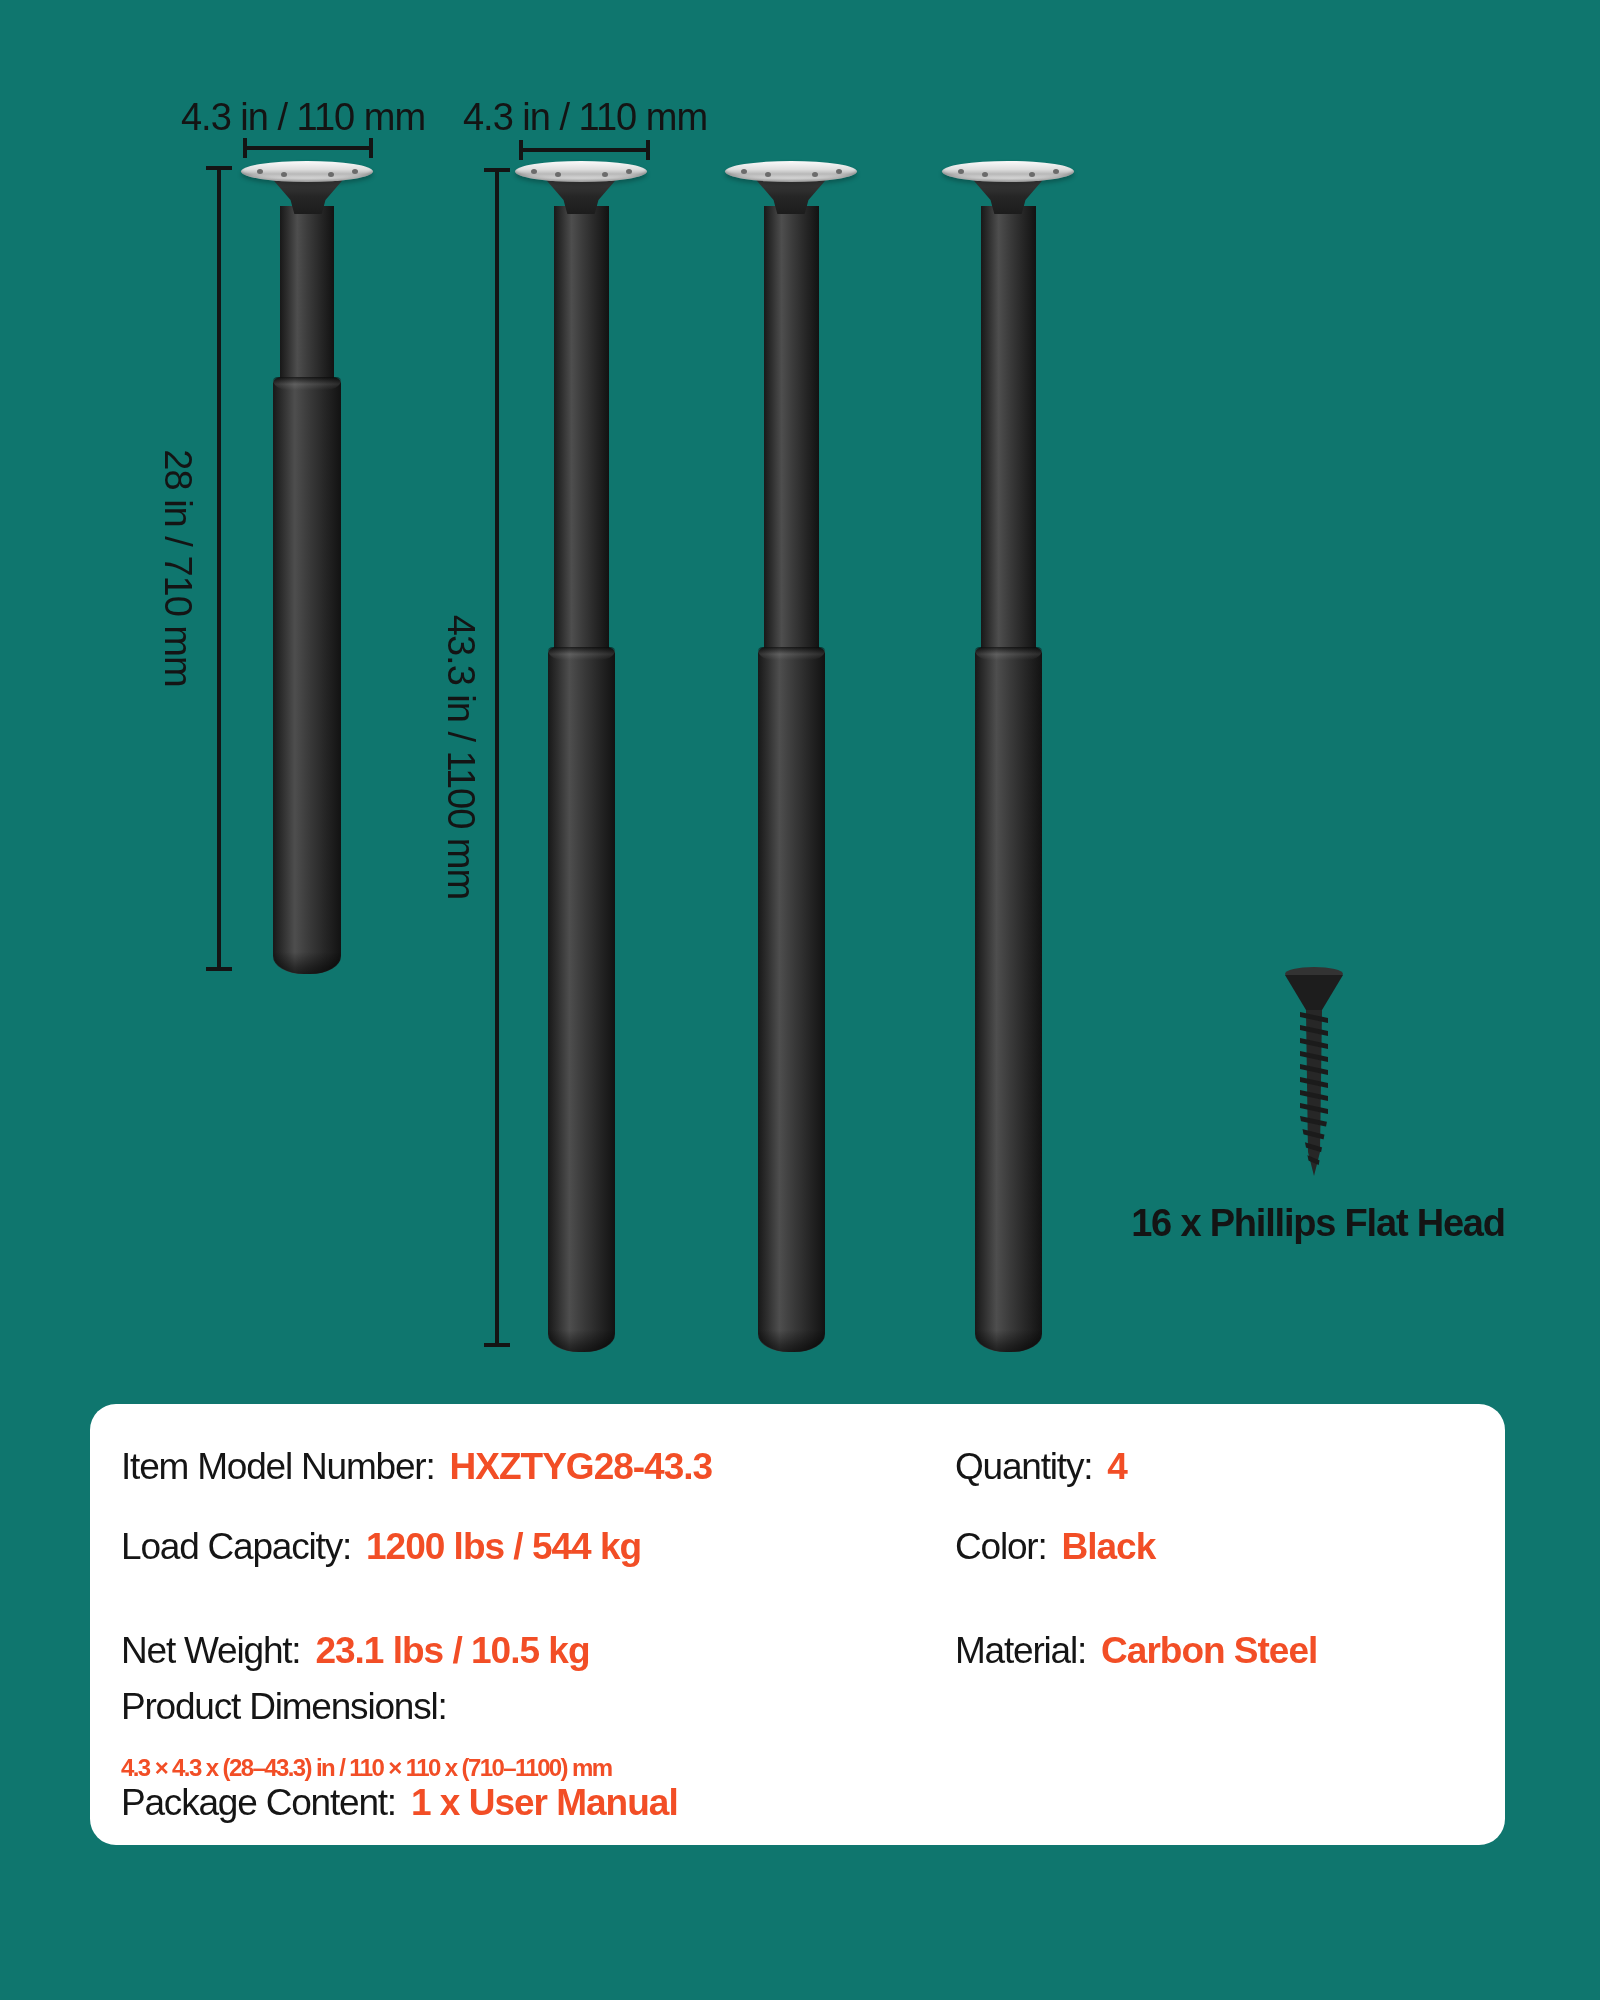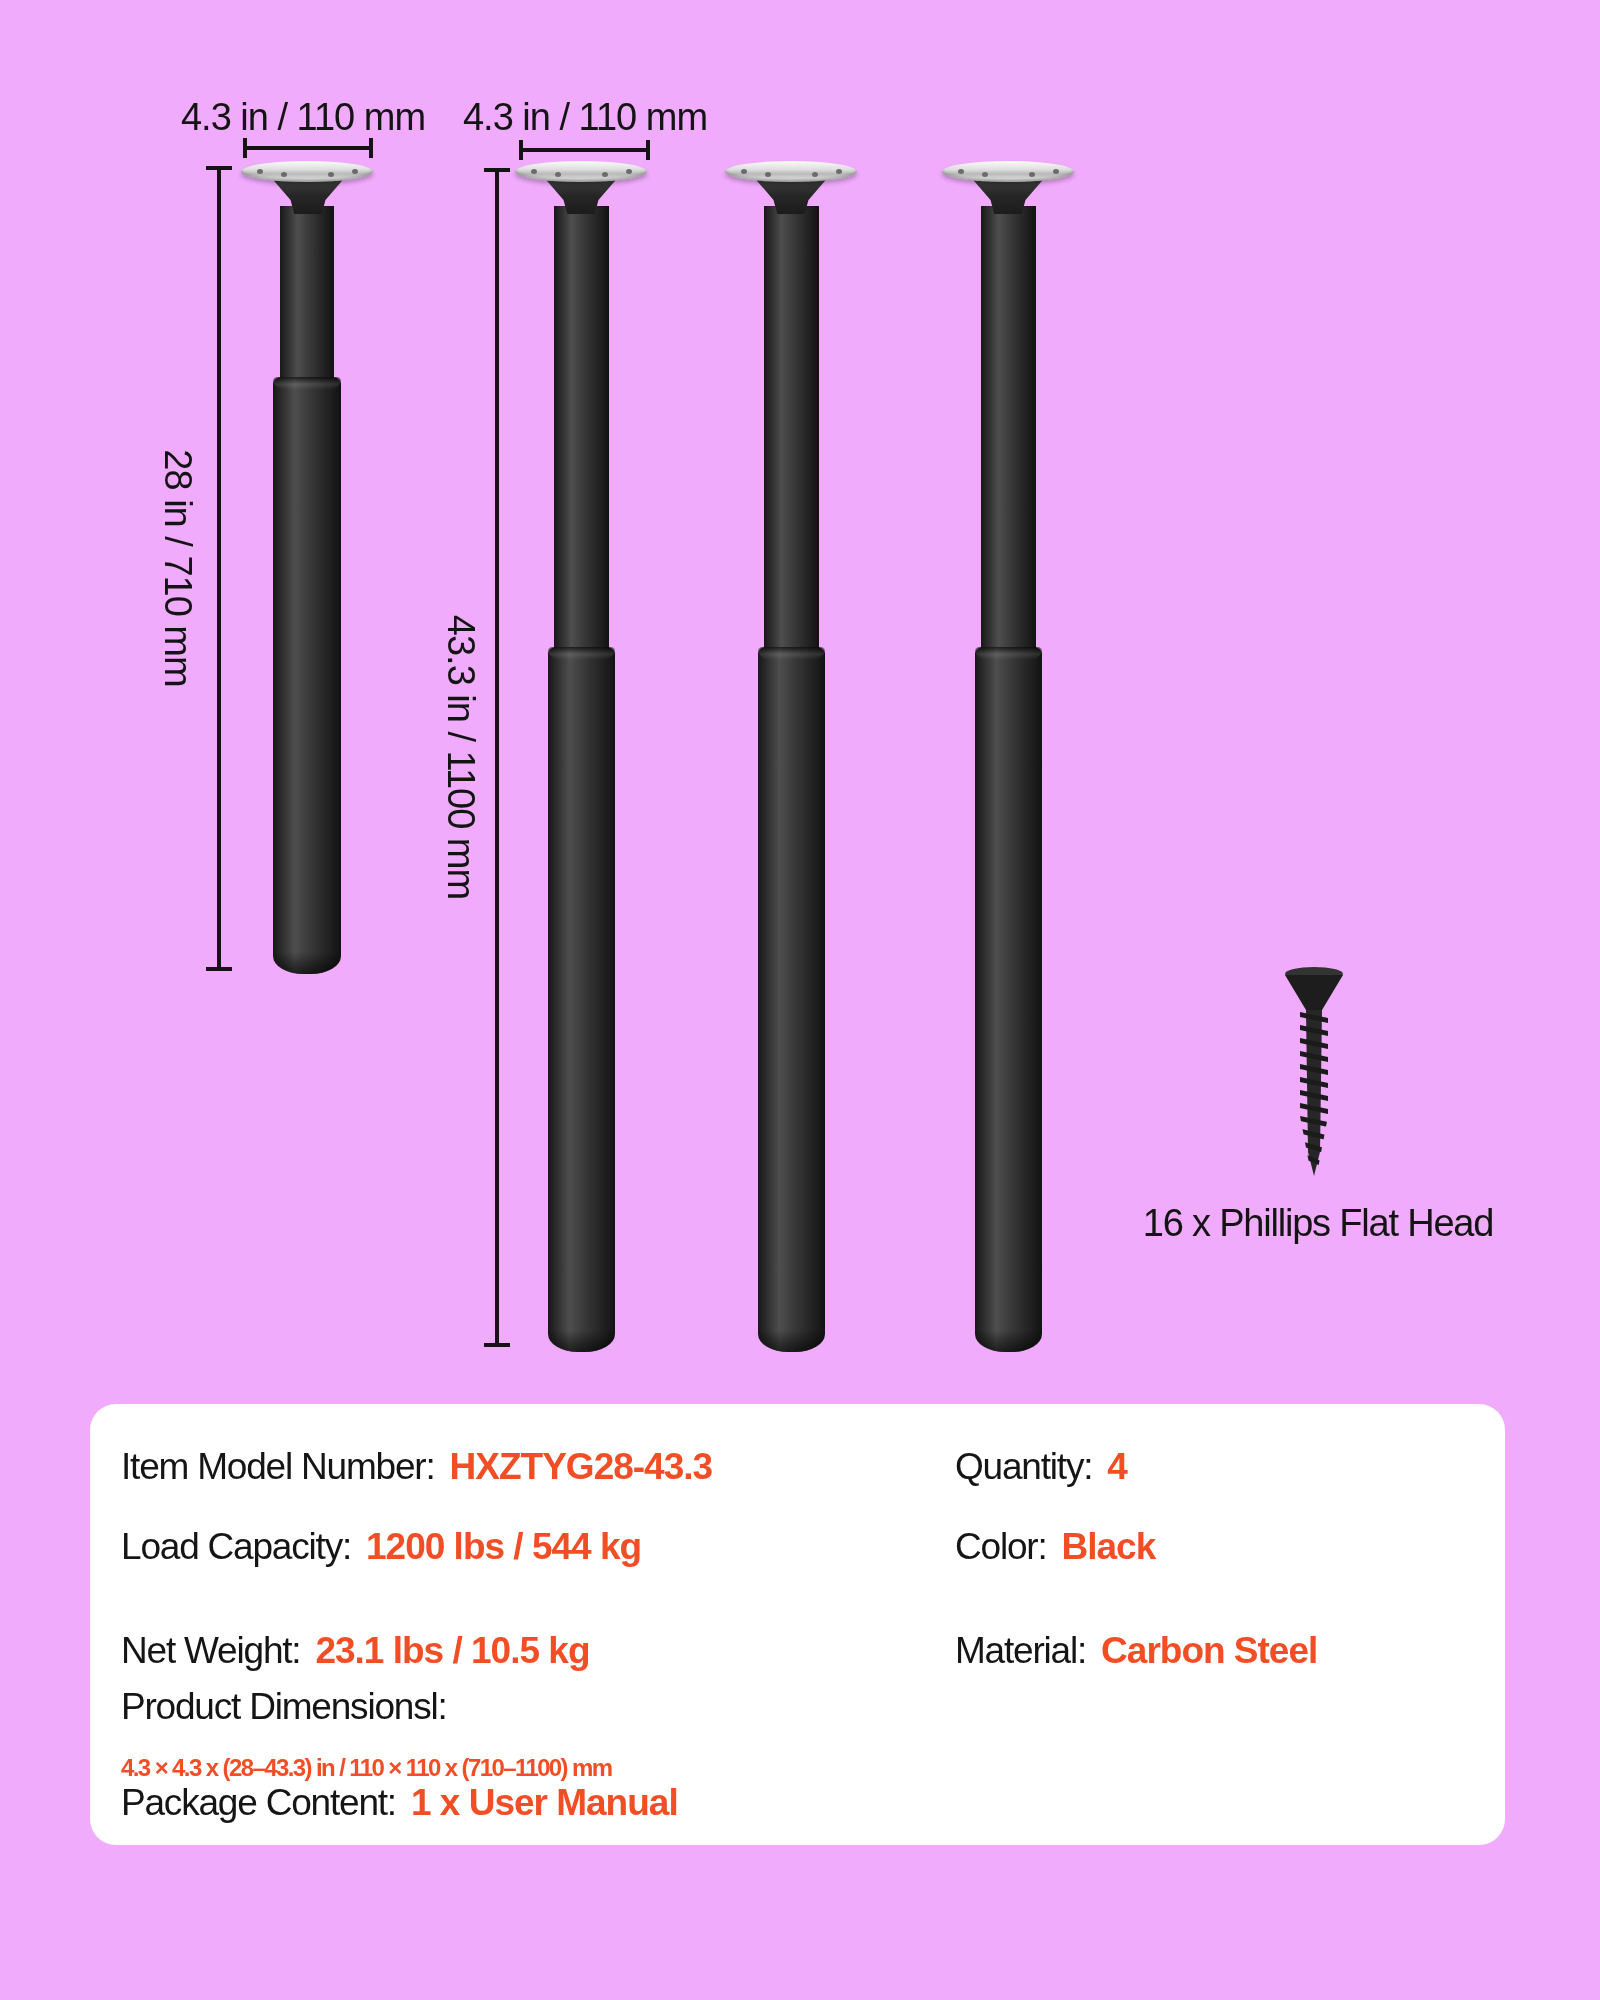--- a/index.html
+++ b/index.html
@@ -1,18 +1,18 @@
 <!DOCTYPE html>
 <html><head>
 <meta charset="utf-8">
 <style>
   html,body{margin:0;padding:0;background:#e8e8e8;}
   .stage{
     position:relative;width:1600px;height:2000px;margin:0 auto;
-    background:#f0abfc;overflow:hidden;
+    background:#0f766e;overflow:hidden;
     font-family:"Liberation Sans",sans-serif;color:#141414;
   }
   
   .dim-label{
     position:absolute;font-size:38px;font-weight:500;letter-spacing:-1px;
     color:#141414;text-align:center;line-height:44px;white-space:nowrap;
   }
   .vlabel{transform:rotate(90deg);}
   .hdim{position:absolute;height:4px;background:#141414;}
   .hdim::before,.hdim::after{
@@ -55,21 +55,21 @@
   }
   .leg-lower::after{ 
     content:"";position:absolute;left:2%;right:2%;bottom:0;height:22px;
     border-radius:0 0 30px 30px / 0 0 18px 18px;
     background:linear-gradient(180deg,rgba(0,0,0,0) 0%,rgba(0,0,0,.45) 70%,rgba(0,0,0,.6) 100%);
   }
   
   .screw{position:absolute;left:1283px;top:966px;}
   .screw-caption{
     position:absolute;left:1108px;top:1199px;width:420px;
-    font-size:38px;line-height:48px;font-weight:400;letter-spacing:-1.2px;
+    font-size:38px;line-height:48px;font-weight:700;letter-spacing:-1.2px;
     text-align:center;color:#141414;
   }
   
   .spec-panel{
     position:absolute;left:90px;top:1404px;width:1415px;height:441px;
     background:#ffffff;border-radius:26px;
   }
   .spec-row{
     position:absolute;display:flex;align-items:baseline;gap:15px;
     font-size:37px;line-height:46px;letter-spacing:-1.2px;white-space:nowrap;

